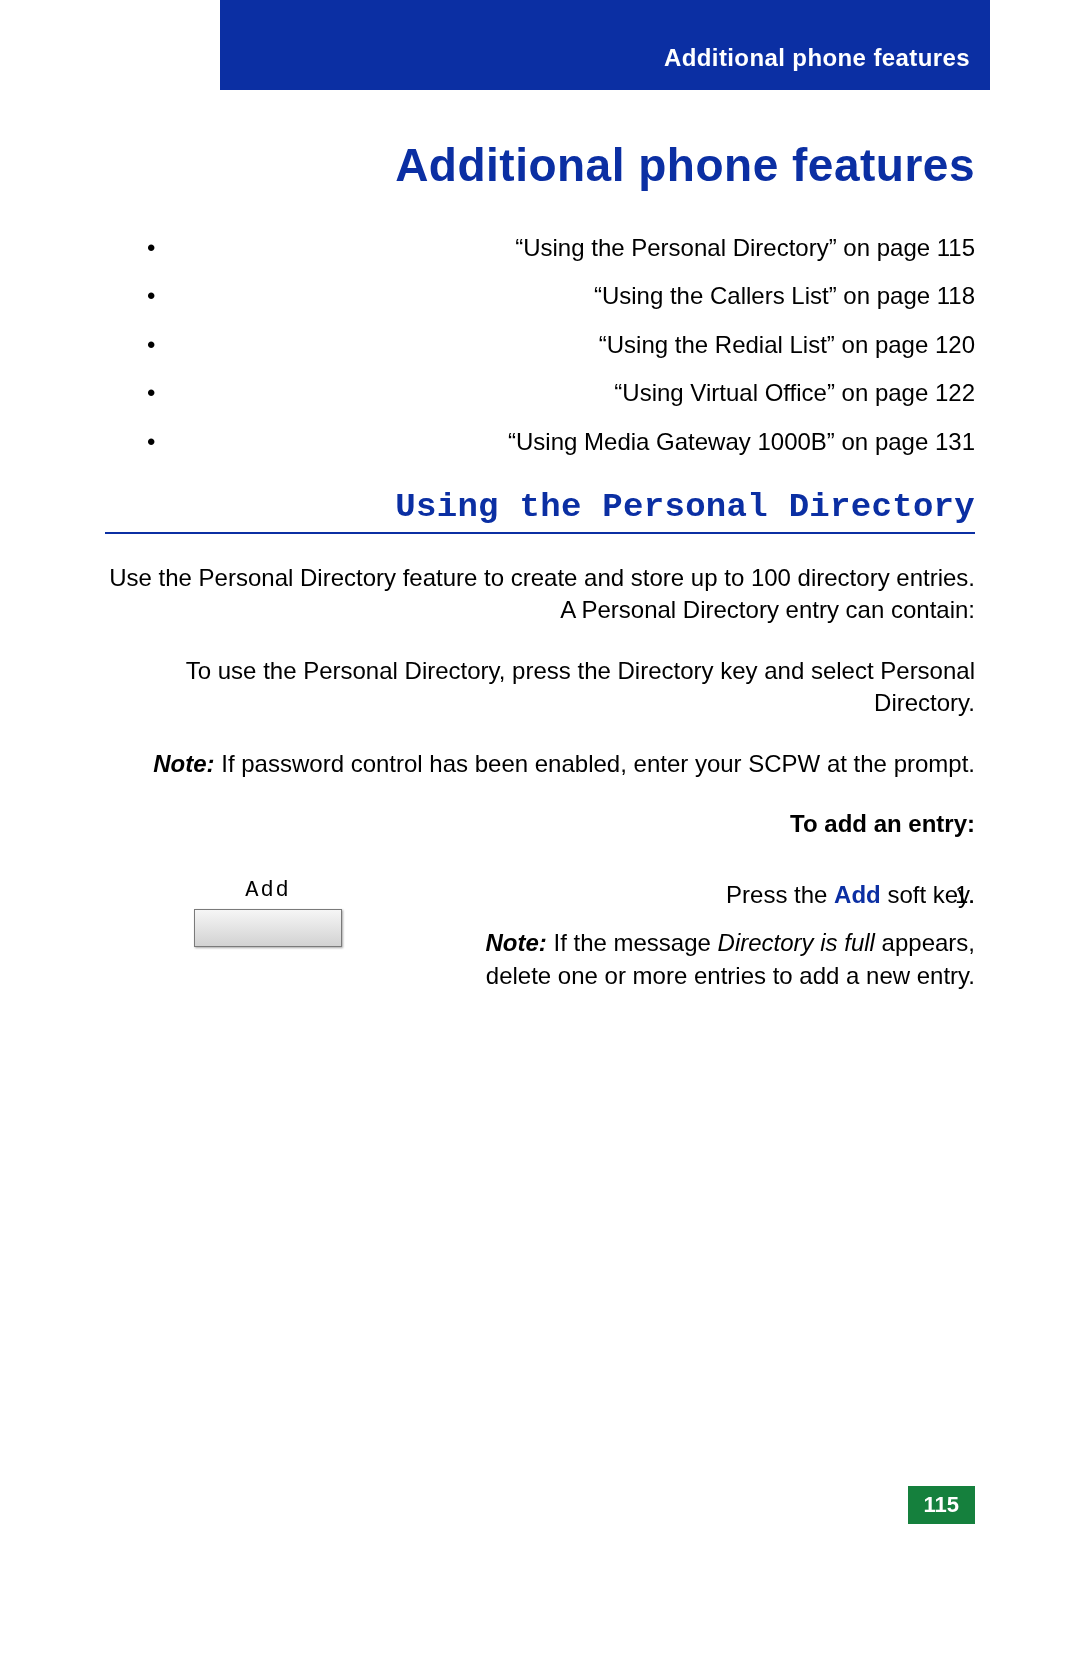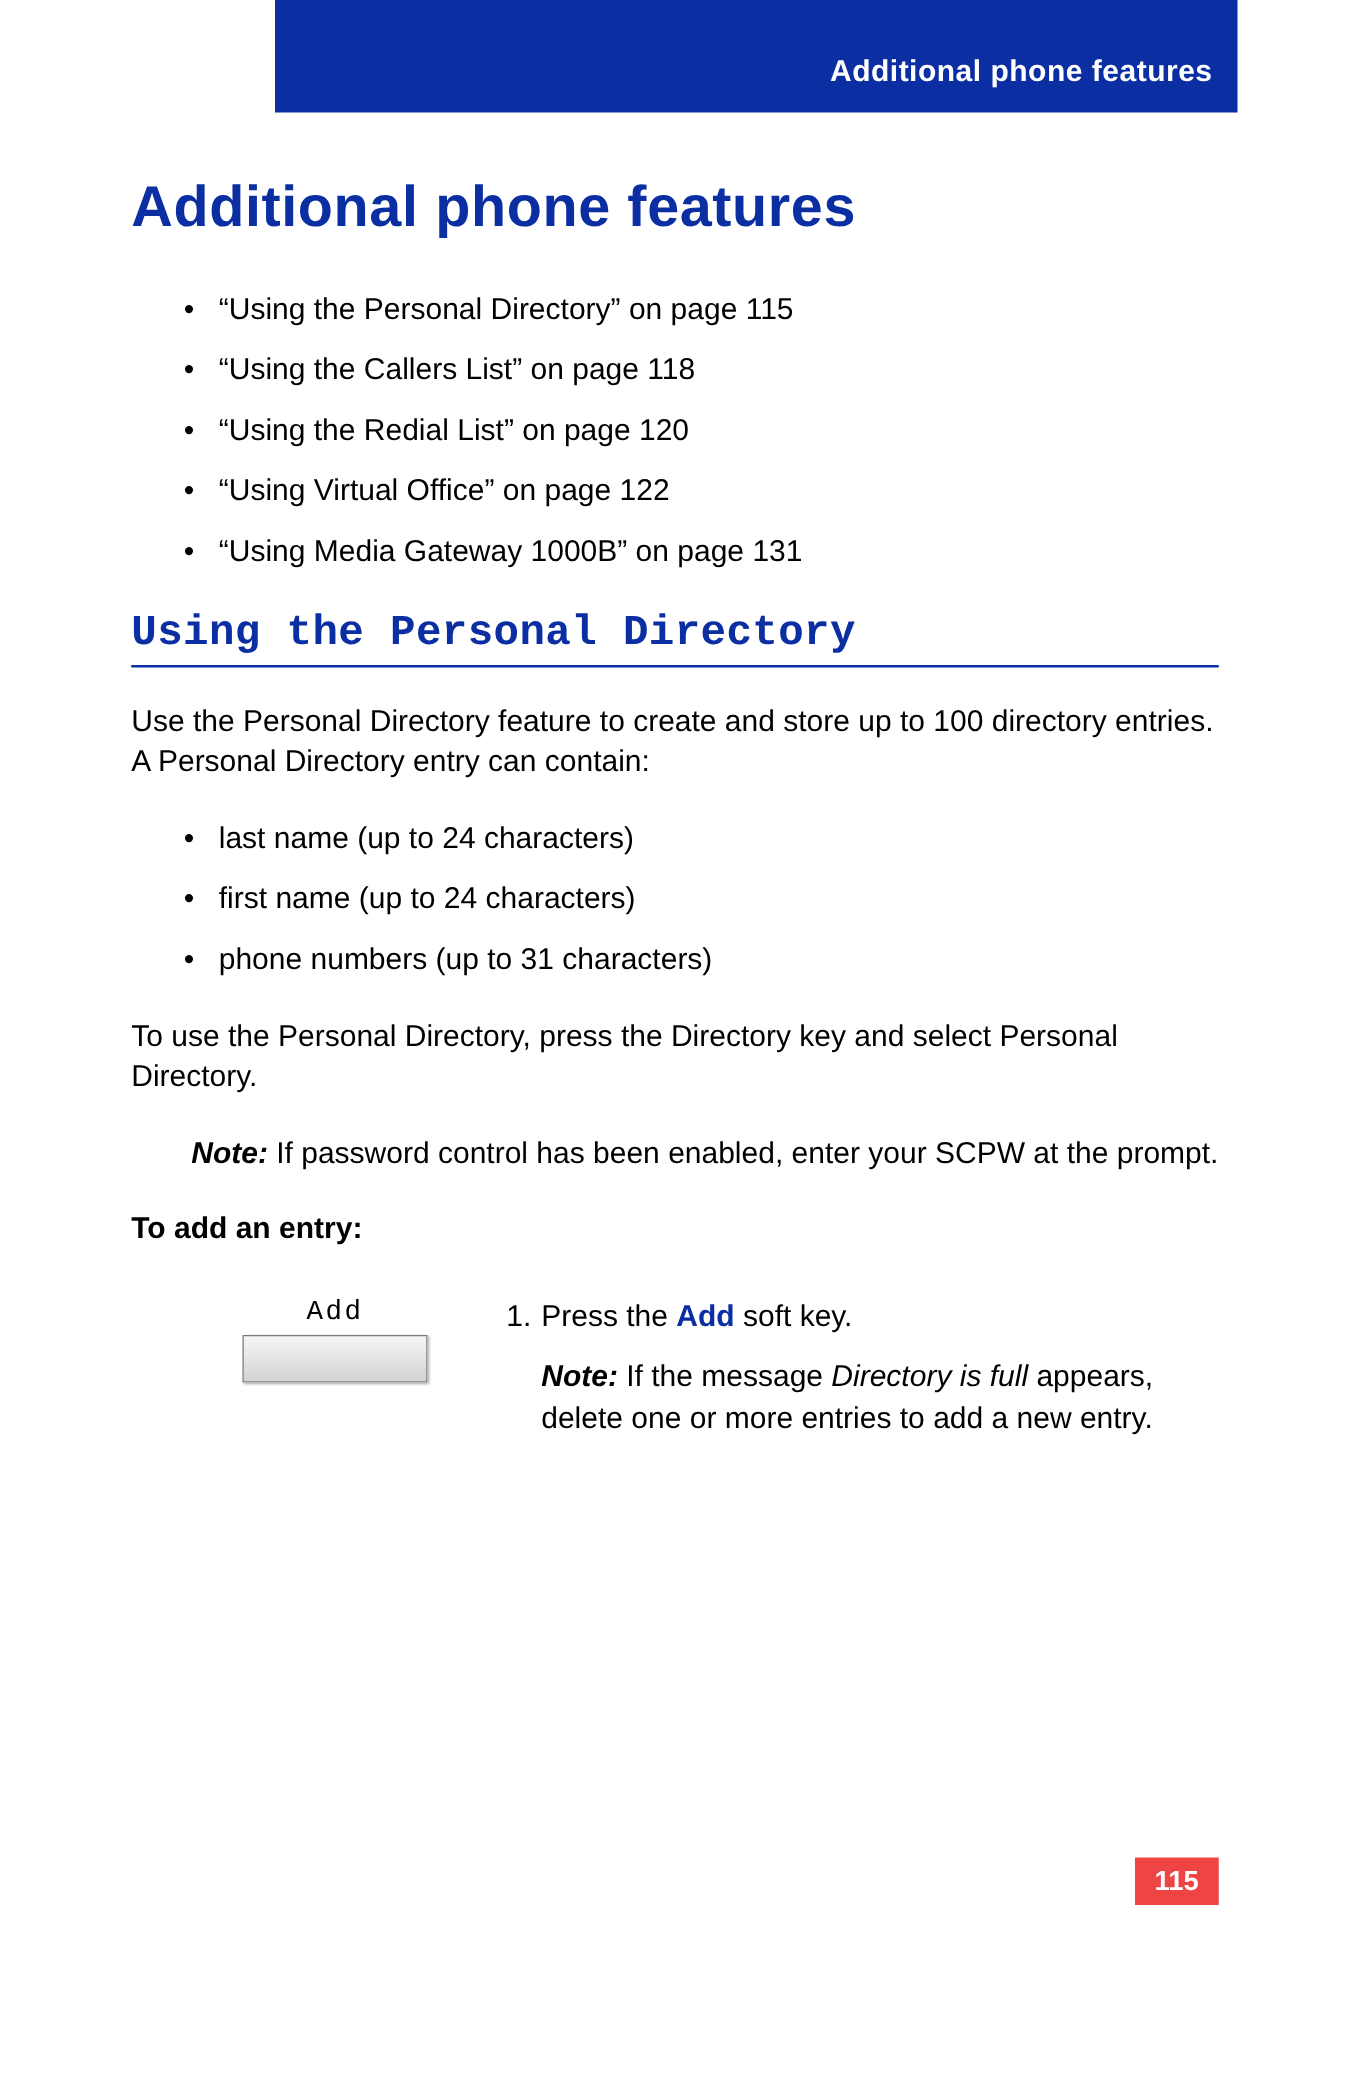--- a/index.html
+++ b/index.html
@@ -10,20 +10,21 @@
     background: #ffffff;
     font-family: Arial, Helvetica, sans-serif;
     color: #000;
   }
   .page {
     position: relative;
     width: 1080px;
     height: 1582px;
     box-sizing: border-box;
     padding: 0 105px 0 105px;
+    text-align: right;
   }
   .header-tab {
     position: absolute;
     top: 0;
     left: 220px;
     width: 770px;
     height: 90px;
     background: #0b2fa3;
     display: flex;
     align-items: flex-end;
@@ -148,21 +149,21 @@
     color: #0b2fa3;
     font-weight: bold;
   }
   .softkey-note {
     margin-top: 14px;
   }
   .footer-pagenum {
     position: absolute;
     bottom: 58px;
     right: 105px;
-    background: #ef4444;
+    background: #15803d;
     color: #fff;
     font-weight: bold;
     font-size: 22px;
     padding: 6px 16px 6px 16px;
     font-family: "Arial Black", Arial, sans-serif;
   }
 </style>
 </head>
 <body>
 
@@ -182,25 +183,20 @@
       <li>“Using the Callers List” on page 118</li>
       <li>“Using the Redial List” on page 120</li>
       <li>“Using Virtual Office” on page 122</li>
       <li>“Using Media Gateway 1000B” on page 131</li>
     </ul>
 
     <h2 class="section-title">Using the Personal Directory</h2>
 
     <p class="body">Use the Personal Directory feature to create and store up to 100 directory entries. A Personal Directory entry can contain:</p>
 
-    <ul class="bullets">
-      <li>last name (up to 24 characters)</li>
-      <li>first name (up to 24 characters)</li>
-      <li>phone numbers (up to 31 characters)</li>
-    </ul>
 
     <p class="body">To use the Personal Directory, press the Directory key and select Personal Directory.</p>
 
     <div class="note-block">
       <p>
         <span class="bold-italic">Note:</span><span> If password control has been enabled, enter your SCPW at the prompt.</span>
       </p>
     </div>
 
     <p class="subhead">To add an entry:</p>

